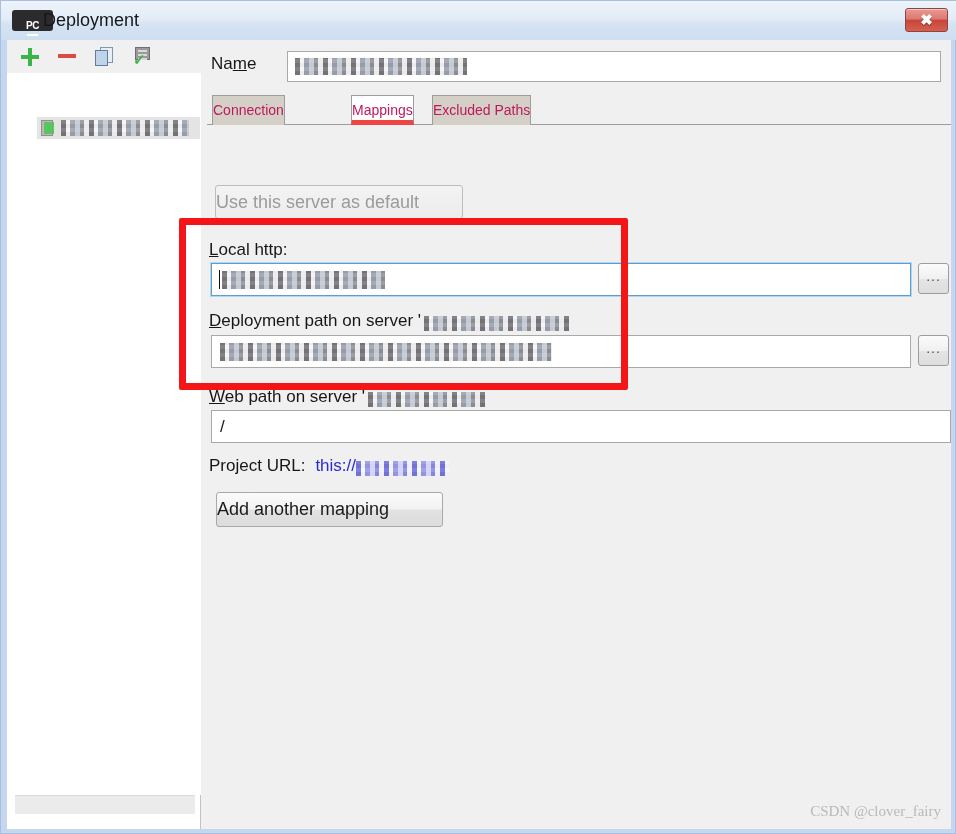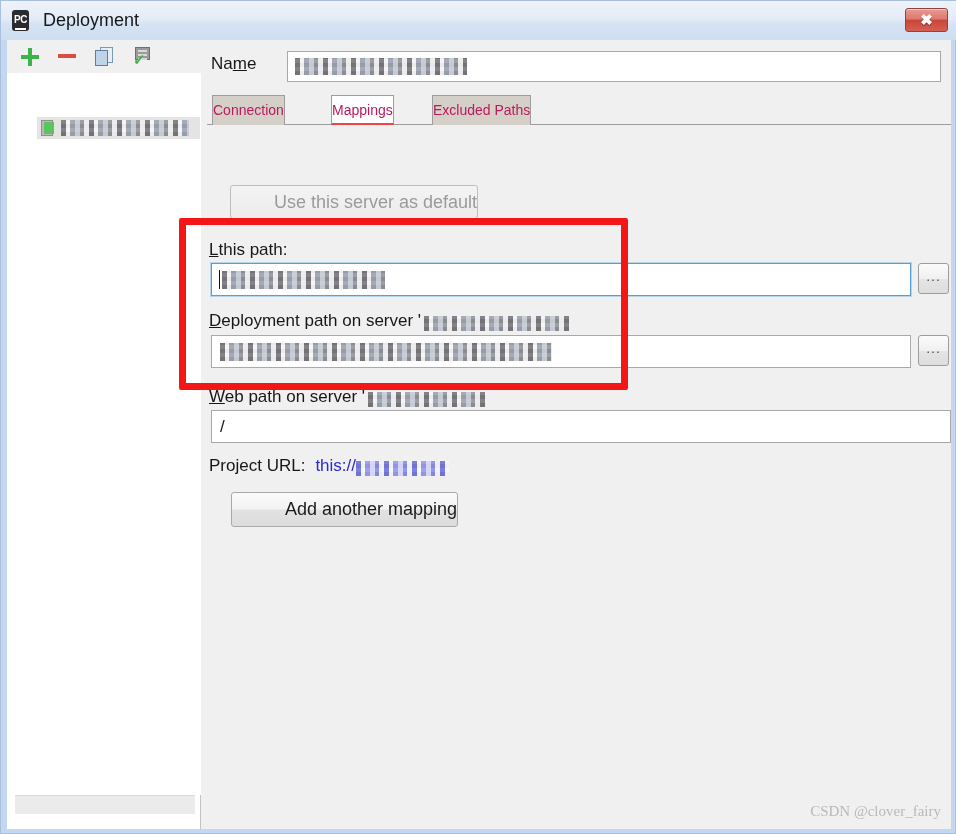--- a/index.html
+++ b/index.html
@@ -23,29 +23,29 @@
   
   #titlebar {
     position: absolute;
     left: 0; top: 0;
     width: 956px; height: 39px;
     background: linear-gradient(180deg, #eef3fa 0%, #e3ecf7 45%, #d5e3f3 60%, #cddef1 100%);
   }
   #app-icon {
     position: absolute;
     left: 11px; top: 9px;
-    width: 17px; height: 21px;
+    width: 41px; height: 21px;
     background: #2b2b2e;
     border-radius: 3px;
     color: #ffffff;
     font-size: 10px;
     font-weight: bold;
     line-height: 12px;
     text-align: center;
-    padding-top: 4px;
+    padding-top: 10px;
     letter-spacing: -0.4px;
     font-family: "Liberation Sans", sans-serif;
   }
   #app-icon .bar {
     display: block;
     width: 11px; height: 2px;
     background: #ffffff;
     margin: 2px auto 0 auto;
   }
   #win-title {
@@ -237,22 +237,23 @@
     font-size: 14px;
     color: #be185d;
     line-height: 28px;
     padding: 0 0;
     cursor: pointer;
     font-family: "Liberation Sans", sans-serif;
     white-space: nowrap;
   }
   .tab.active {
     background: #ffffff;
-    border-bottom: 2px solid #ef4444;
+    border-bottom: 5px solid #ef4444;
     z-index: 3;
+    margin-left: 20px;
   }
   #tab-0 { left: 5px; }
   #tab-1 { left: 124px; }
   #tab-2 { left: 225px; }
 
   
   #tab-content {
     position: absolute;
     left: 0; top: 85px;
     width: 750px; height: 704px;
@@ -260,22 +261,21 @@
   }
 
   .flat-btn {
     background: linear-gradient(180deg, #fbfbfb 0%, #f2f2f2 48%, #e2e2e2 52%, #dcdcdc 100%);
     border: 1px solid #a9a9a9;
     border-radius: 3px;
     font-size: 18px;
     color: #1a1a1a;
     font-family: "Liberation Sans", sans-serif;
     cursor: pointer;
-    text-align: right;
-    margin-left: 15px;
+    text-align: left;
   }
   #use-default-btn {
     position: absolute;
     left: 14px; top: 60px;
     width: 248px; height: 34px;
     line-height: 32px;
     color: #9b9b9b;
     background: linear-gradient(180deg, #f3f3f3 0%, #ececec 100%);
     border: 1px solid #bdbdbd;
   }
@@ -479,21 +479,21 @@
       <div id="tabstrip">
         <div class="tab" id="tab-0">Connection</div>
         <div class="tab active" id="tab-1">Mappings</div>
         <div class="tab" id="tab-2">Excluded Paths</div>
       </div>
 
       <div id="tab-content">
 
         <div class="flat-btn" id="use-default-btn">Use this server as default</div>
 
-        <div class="field-label" id="local-path-label"><u>L</u><span>this path:</span></div>
+        <div class="field-label" id="local-path-label"><u>L</u><span>ocal http:</span></div>
         <div class="text-field focused" id="local-path-field">
           <span class="cursor"></span>
           <span class="mosaic"></span>
         </div>
         <div class="browse-btn" id="local-path-browse">...</div>
 
         <div class="field-label" id="deploy-path-label"><u>D</u><span>eployment path on server '</span><span class="mosaic"></span></div>
         <div class="text-field" id="deploy-path-field">
           <span class="mosaic"></span>
         </div>

